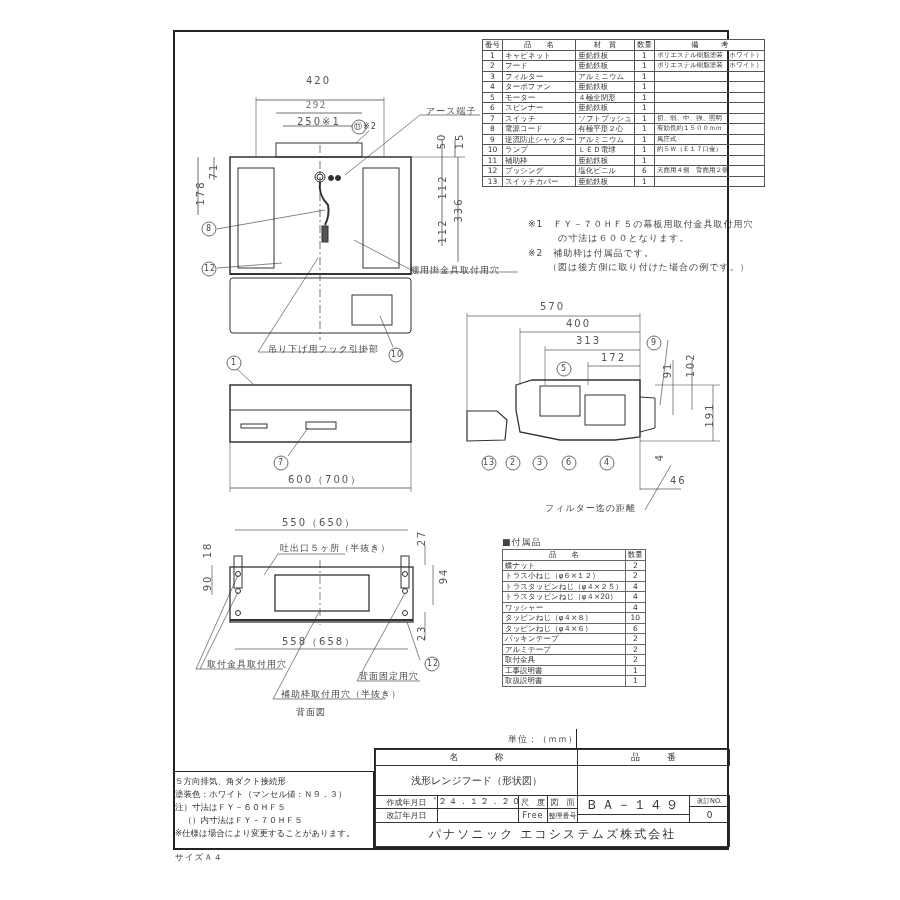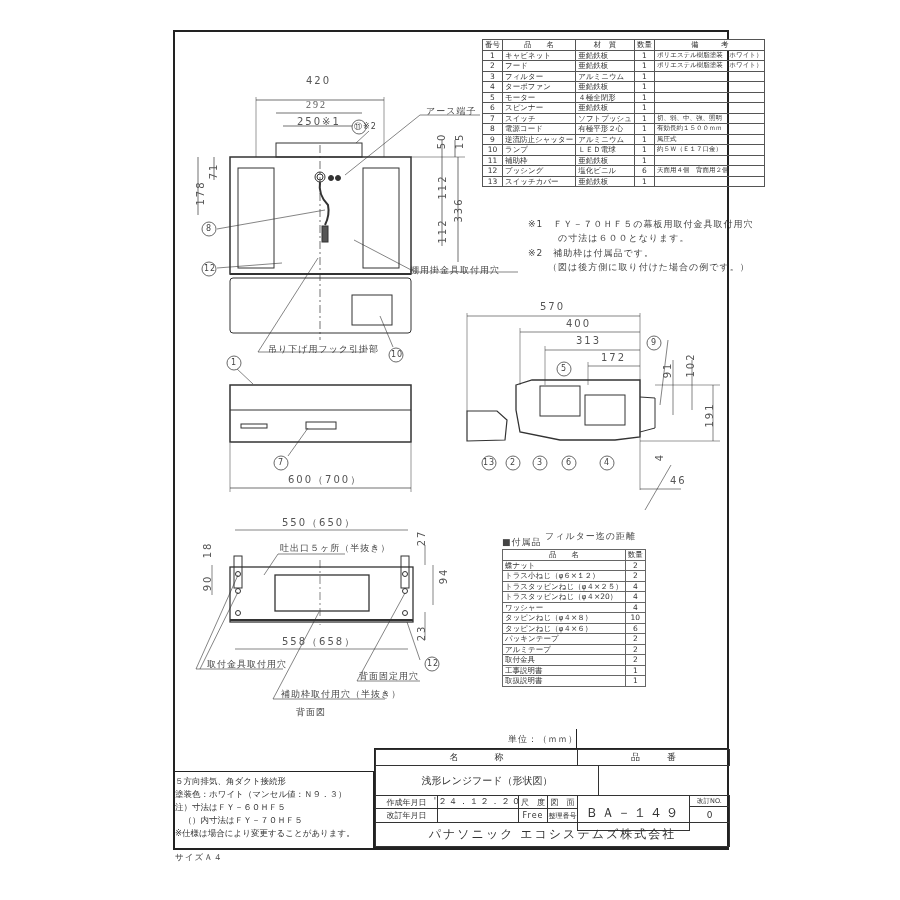--- a/index.html
+++ b/index.html
@@ -283,21 +283,21 @@
 
 <div class="t dim" style="left:540px;top:302px;">570</div>
 <div class="t dim" style="left:566px;top:319px;">400</div>
 <div class="t dim" style="left:576px;top:336px;">313</div>
 <div class="t dim" style="left:601px;top:353px;">172</div>
 <div class="t dim" style="left:660px;top:365px;transform:rotate(-90deg);">91</div>
 <div class="t dim" style="left:678px;top:360px;transform:rotate(-90deg);">102</div>
 <div class="t dim" style="left:697px;top:410px;transform:rotate(-90deg);">191</div>
 <div class="t dim" style="left:656px;top:452px;transform:rotate(-90deg);">4</div>
 <div class="t dim" style="left:670px;top:476px;">46</div>
-<div class="t" style="left:545px;top:532px;">フィルター迄の距離</div>
+<div class="t" style="left:545px;top:504px;">フィルター迄の距離</div>
 <div class="t circ" style="left:483px;top:459px;">13</div>
 <div class="t circ" style="left:510px;top:459px;">2</div>
 <div class="t circ" style="left:537px;top:459px;">3</div>
 <div class="t circ" style="left:566px;top:459px;">6</div>
 <div class="t circ" style="left:604px;top:459px;">4</div>
 <div class="t circ" style="left:561px;top:365px;">5</div>
 <div class="t circ" style="left:651px;top:339px;">9</div>
 
 <div class="t dim" style="left:282px;top:518px;">550（650）</div>
 <div class="t dim" style="left:282px;top:637px;">558（658）</div>
@@ -381,26 +381,26 @@
   <div>塗装色：ホワイト（マンセル値：Ｎ９．３）</div>
   <div>注）寸法はＦＹ－６０ＨＦ５</div>
   <div>　（）内寸法はＦＹ－７０ＨＦ５</div>
   <div>※仕様は場合により変更することがあります。</div>
 </div>
 <div class="t" style="left:175px;top:853px;font-size:8.5px;">サイズＡ４</div>
 
 <div class="title-block">
   <div class="cell" style="left:0;top:0;width:203px;height:17px;">名　　　　称</div>
   <div class="cell" style="left:202px;top:0;width:153px;height:17px;">品　　　番</div>
-  <div class="cell" style="left:0;top:16px;width:224px;height:31px;font-size:10px;">浅形レンジフード（形状図）</div>
+  <div class="cell" style="left:0;top:16px;width:203px;height:31px;font-size:10px;">浅形レンジフード（形状図）</div>
   <div class="cell" style="left:0;top:46px;width:63px;height:14px;font-size:8px;">作成年月日</div>
   <div class="cell" style="left:62px;top:46px;width:82px;height:14px;font-size:8.5px;letter-spacing:2px;">'２４．１２．２０</div>
   <div class="cell" style="left:0;top:59px;width:63px;height:15px;font-size:8px;">改訂年月日</div>
   <div class="cell" style="left:62px;top:59px;width:82px;height:15px;"></div>
   <div class="cell" style="left:143px;top:46px;width:30px;height:14px;font-size:8px;">尺　度</div>
   <div class="cell" style="left:143px;top:59px;width:30px;height:15px;font-size:8px;letter-spacing:1px;">Free</div>
   <div class="cell" style="left:172px;top:46px;width:31px;height:14px;font-size:8px;">図　面</div>
   <div class="cell" style="left:172px;top:59px;width:31px;height:15px;font-size:7px;">整理番号</div>
-  <div class="cell" style="left:202px;top:46px;width:113px;height:36px;font-size:13px;letter-spacing:3px;">ＢＡ－１４９</div>
+  <div class="cell" style="left:202px;top:46px;width:113px;height:20px;font-size:13px;letter-spacing:3px;">ＢＡ－１４９</div>
   <div class="cell" style="left:314px;top:46px;width:41px;height:12px;font-size:6.5px;">改訂NO.</div>
   <div class="cell" style="left:314px;top:57px;width:41px;height:17px;font-size:9px;">0</div>
   <div class="cell" style="left:0;top:73px;width:355px;height:25px;font-size:12px;letter-spacing:2px;">パナソニック エコシステムズ株式会社</div>
 </div>
 
 </body></html>

